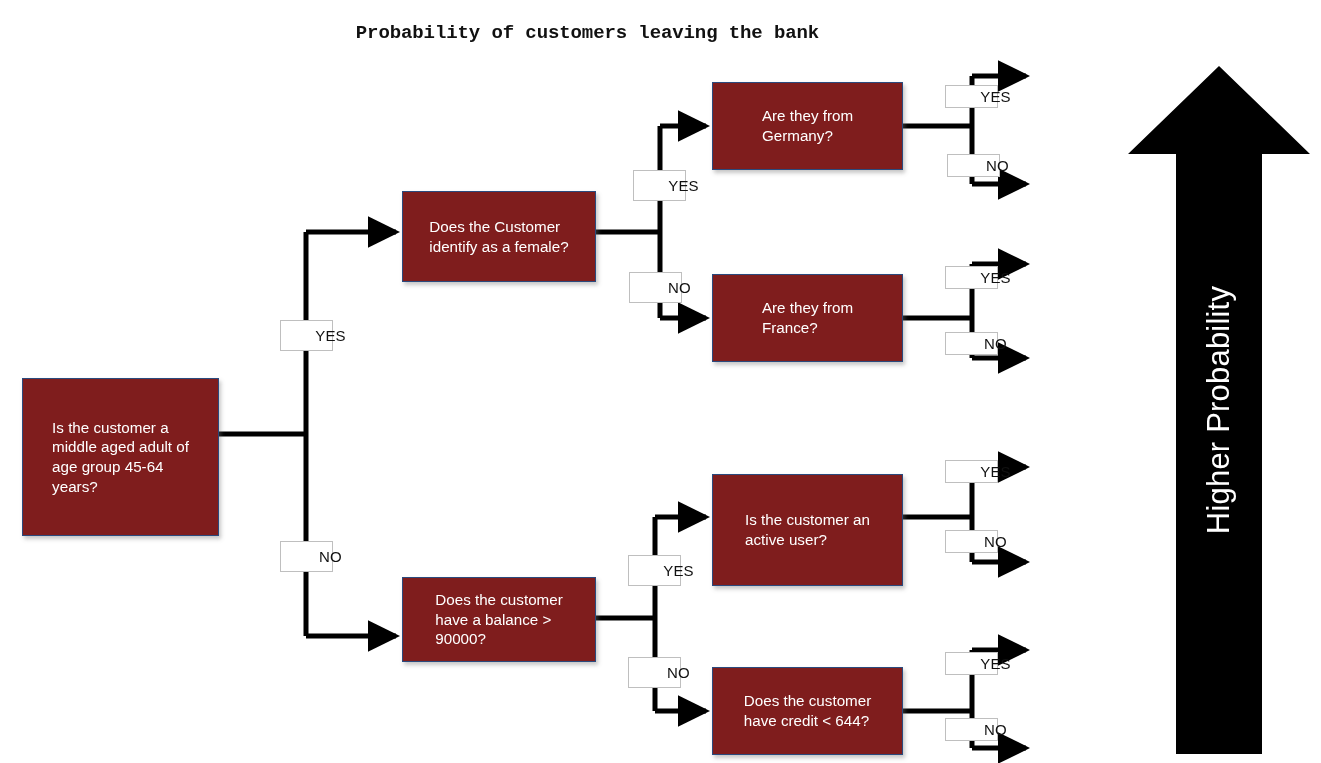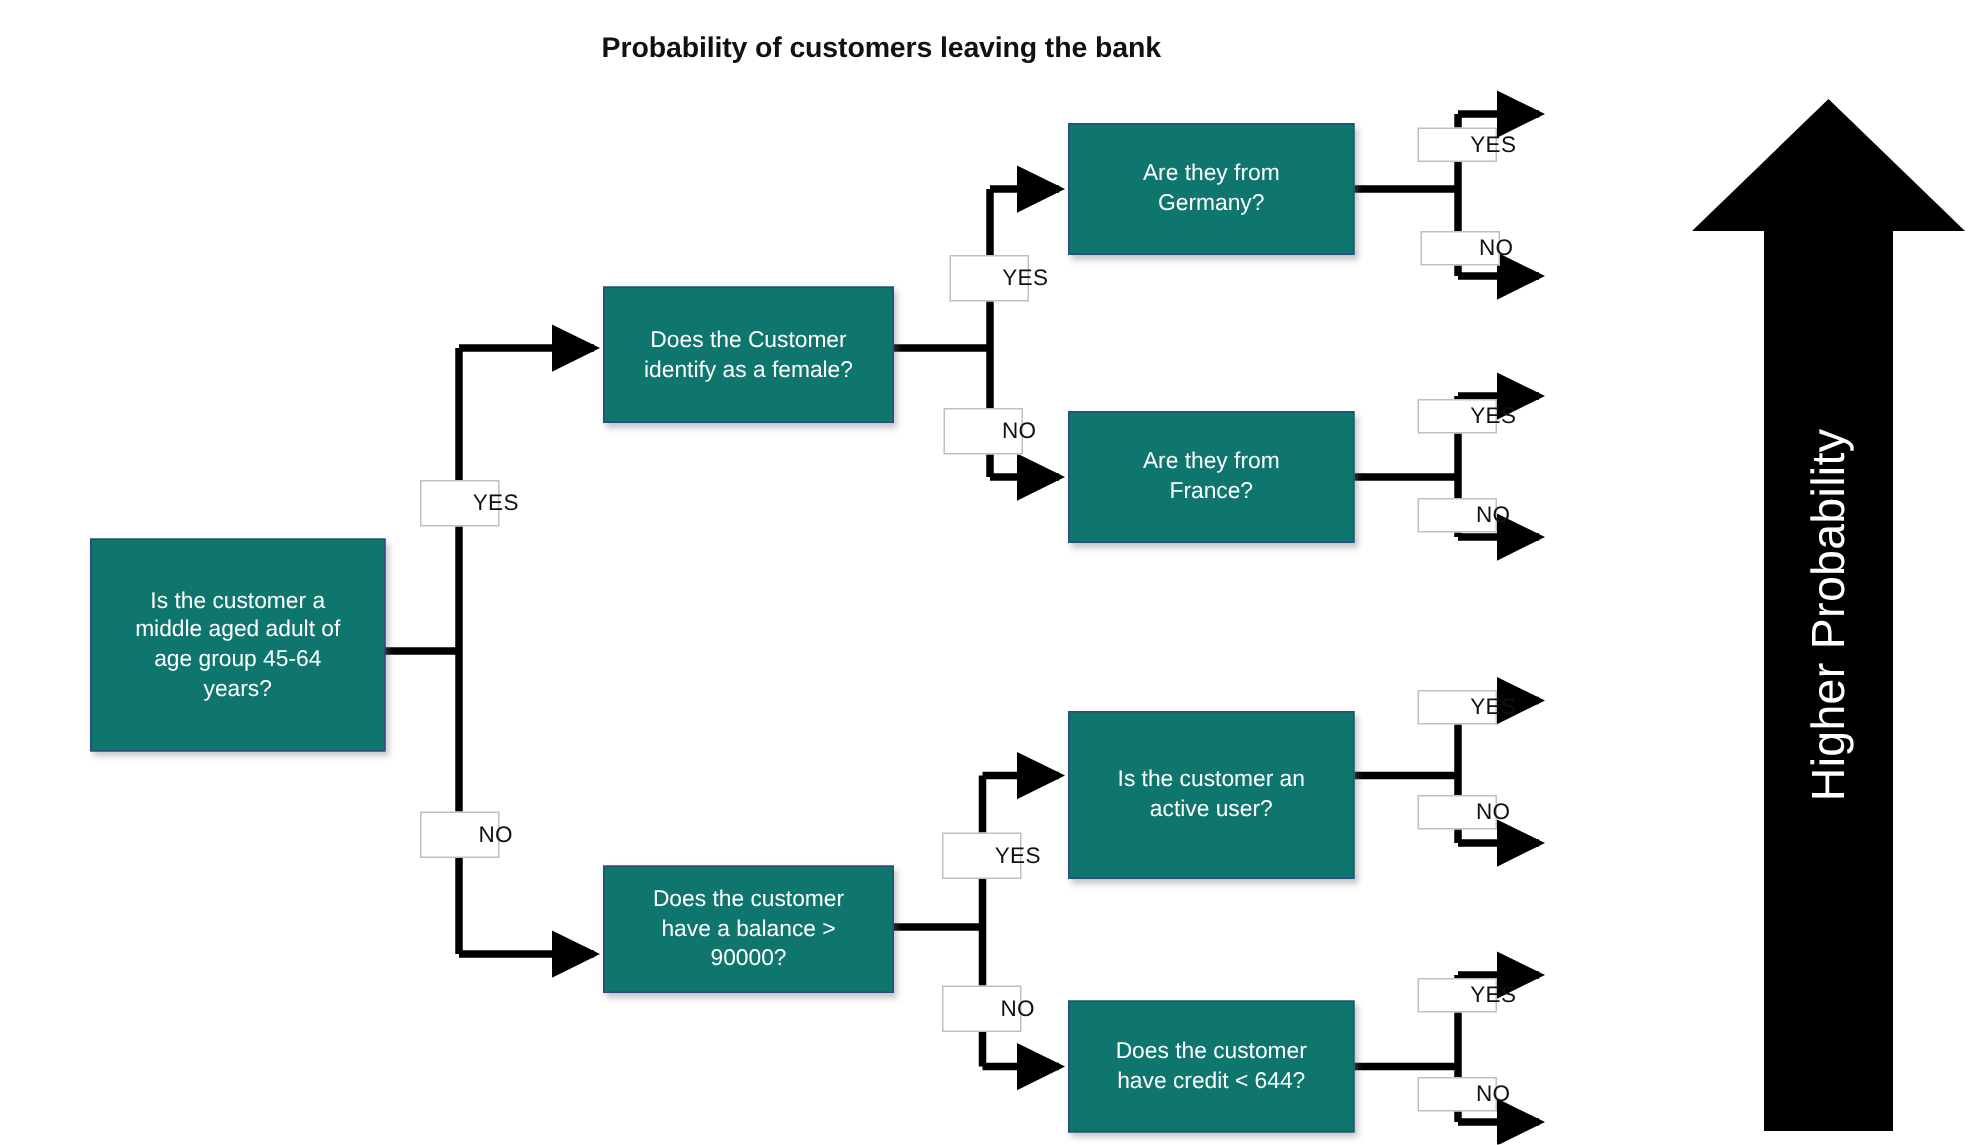--- a/index.html
+++ b/index.html
@@ -4,31 +4,31 @@
 <title>Decision Tree</title>
 <style>
   html,body{margin:0;padding:0;background:#ffffff;}
   body{width:1321px;height:763px;position:relative;overflow:hidden;
        font-family:"Liberation Sans","DejaVu Sans",sans-serif;}
 
   #canvas{position:absolute;left:0;top:0;width:1321px;height:763px;}
 
   .title{
     position:absolute;left:0;top:22px;width:1175px;text-align:center;
-    font-size:19px;font-weight:bold;color:#111111;letter-spacing:-0.1px;
+    font-size:19px;font-weight:bold;color:#111111;letter-spacing:-0.1px;font-family:Liberation Mono, monospace;
   }
 
   svg.wires{position:absolute;left:0;top:0;width:1321px;height:763px;
             pointer-events:none;}
 
   .node{
     position:absolute;box-sizing:border-box;
-    background:#0f766e;border:1.5px solid #2B4A7D;
+    background:#7f1d1d;border:1.5px solid #2B4A7D;
     color:#ffffff;display:flex;align-items:center;justify-content:center;
-    text-align:center;line-height:1.30;font-size:15.2px;
+    text-align:left;line-height:1.30;font-size:15.2px;
     padding:2px 7px;white-space:pre-line;
     box-shadow:2px 3px 4px rgba(120,120,120,0.42);
   }
 
   .elabel{
     position:absolute;box-sizing:border-box;background:#ffffff;
     border:1px solid #BFBFBF;color:#111111;
     display:flex;align-items:center;justify-content:center;
     font-size:15px;line-height:1;letter-spacing:0.2px;padding-left:48px;
   }
@@ -93,21 +93,21 @@
       <path d="M972,467 L1026,467" marker-end="url(#ah)"></path>
       <path d="M972,562 L1026,562" marker-end="url(#ah)"></path>
 
       <path d="M903,711 L972,711"></path>
       <path d="M972,650 L972,748"></path>
       <path d="M972,650 L1026,650" marker-end="url(#ah)"></path>
       <path d="M972,748 L1026,748" marker-end="url(#ah)"></path>
     </g>
   </svg>
 
-  <div class="node" style="left:22px;top:359px;width:197px;height:142px;margin-left:38px;">Is the customer a
+  <div class="node" style="left:22px;top:378px;width:197px;height:158px;">Is the customer a
 middle aged adult of
 age group 45-64
 years?</div>
 
   <div class="node" style="left:402px;top:191px;width:194px;height:91px;">Does the Customer
 identify as a female?</div>
 
   <div class="node" style="left:402px;top:577px;width:194px;height:85px;">Does the customer
 have  a balance &gt;
 90000?</div>

